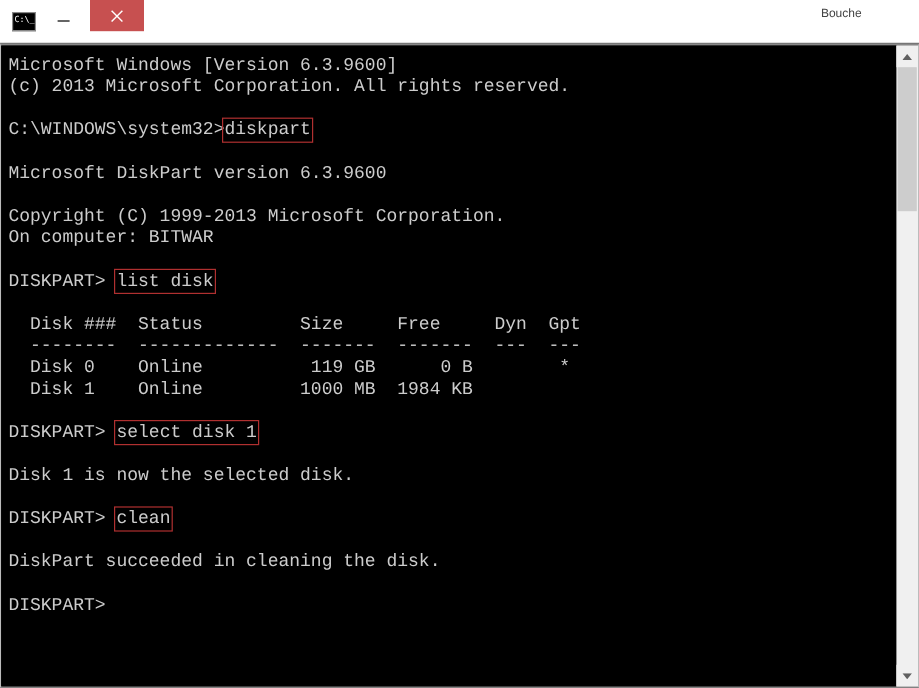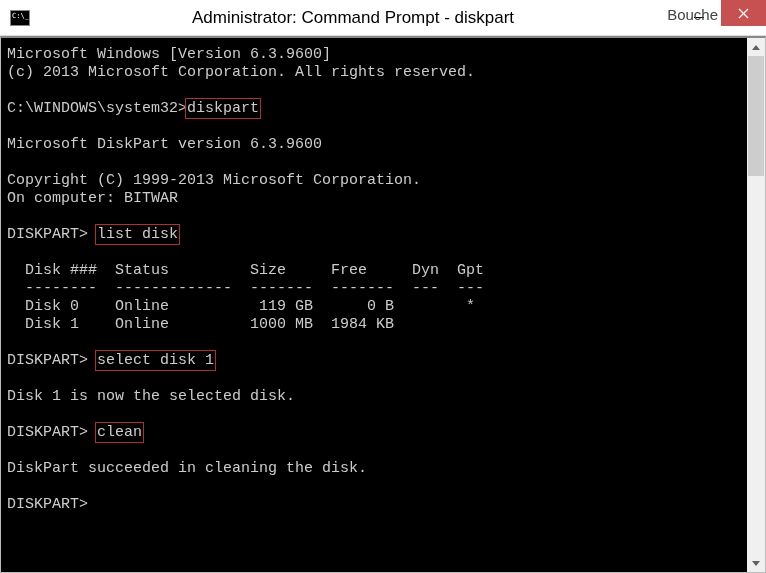--- a/index.html
+++ b/index.html
@@ -66,21 +66,21 @@
       color: #fff;
     }
     .titlebar-btn.close svg {
       width: 11px;
       height: 11px;
     }
     .extra-label {
       position: absolute;
       right: 48px;
       top: 6px;
-      font-size: 15px;
+      font-size: 10px;
       color: #444;
     }
     .minimize-line {
       width: 10px;
       height: 1px;
       background: #000;
       margin-top: 8px;
     }
     .terminal-wrap {
       position: relative;
@@ -139,21 +139,20 @@
     }
     .terminal .line {
       display: block;
     }
   </style>
 </head>
 <body>
 
 <div class="titlebar">
   <div class="titlebar-icon"></div>
-  <div class="titlebar-title">Administrator: Command Prompt - diskpart</div>
   <span class="extra-label">Bouche</span>
   <div class="titlebar-controls">
     <div class="titlebar-btn">
       <div class="minimize-line"></div>
     </div>
     <div class="titlebar-btn close">
       <svg viewBox="0 0 11 11">
         <line x1="1" y1="1" x2="10" y2="10" stroke="#fff" stroke-width="1.2"></line>
         <line x1="10" y1="1" x2="1" y2="10" stroke="#fff" stroke-width="1.2"></line>
       </svg>

